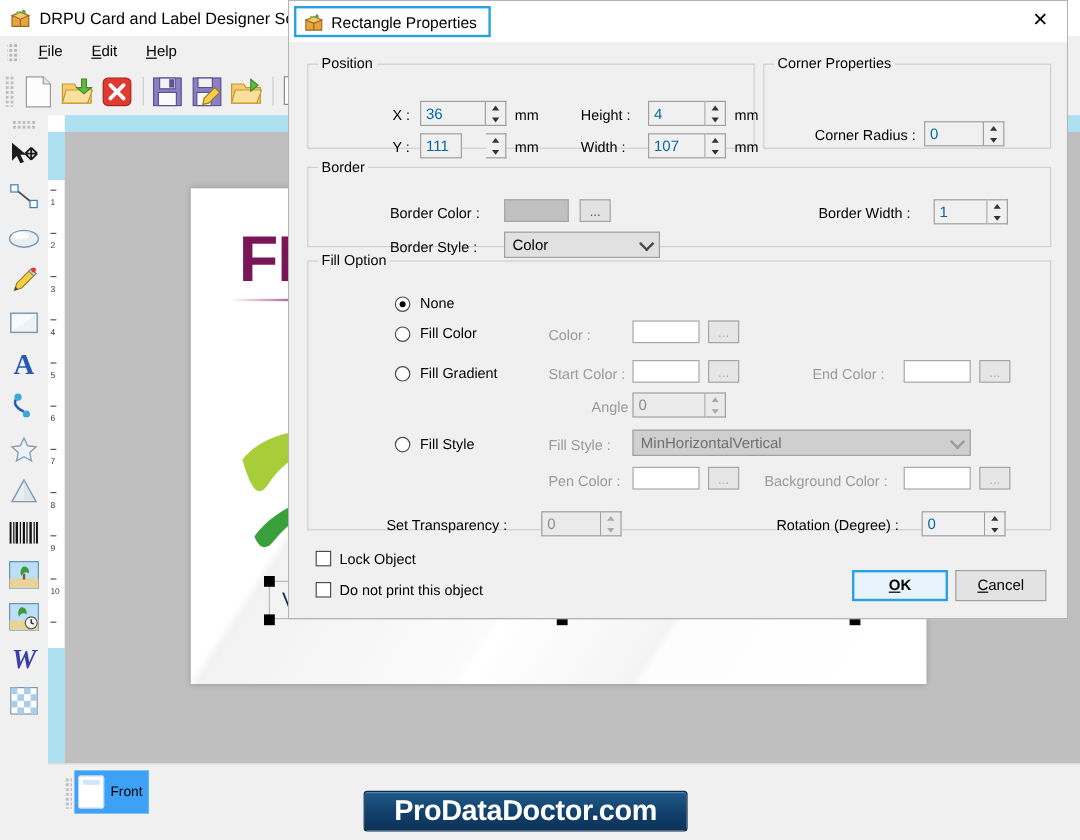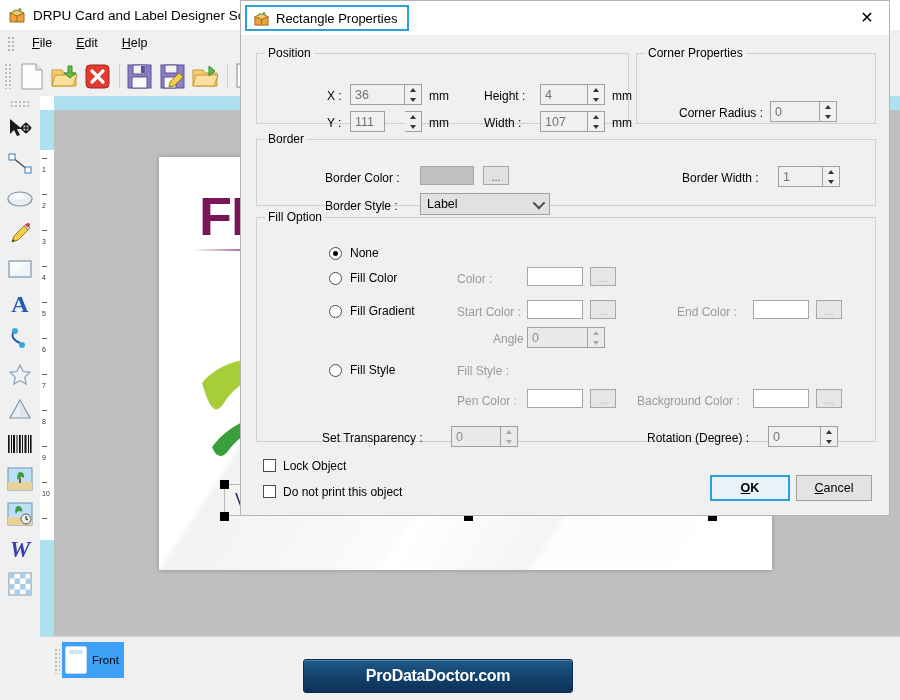--- a/index.html
+++ b/index.html
@@ -106,21 +106,21 @@
   .page-tab .pt-ico { width:22px; height:28px; background:#ffffff;
     border:1px solid #bcd8ef; border-radius:2px; position:relative; }
   .page-tab .pt-ico:after { content:""; position:absolute; left:3px; top:3px;
     right:3px; height:4px; background:#cfe6f7; }
   .page-tab .pt-label { font-size:11.5px; color:#000; margin-left:5px; }
   .watermark { position:absolute; left:303px; top:659px; width:270px; height:34px;
     background:linear-gradient(180deg,#1f5a8a 0%,#12406b 55%,#0c3257 100%);
     border:1px solid #0a2d4d; border-radius:3px;
     display:flex; align-items:center; justify-content:center;
     box-shadow:inset 0 1px 0 rgba(255,255,255,0.25); }
-  .watermark span { color:#ffffff; font-size:16px; font-weight:bold;
+  .watermark span { color:#ffffff; font-size:24px; font-weight:bold;
     font-family:"Liberation Sans", sans-serif; letter-spacing:-0.3px; }
 
   
   .dialog { position:absolute; left:240px; top:0; width:650px; height:516px;
     background:#f0f0f0; border:1px solid #b4b4b4; }
   .dlg-title { position:absolute; left:0; top:0; width:648px; height:34px;
     background:#ffffff; display:flex; align-items:center; }
   .dlg-title-box { margin-left:4px; height:26px; border:2px solid #2b9fe0;
     display:flex; align-items:center; padding:0 10px 0 6px; background:#ffffff; }
   .dlg-title-box .dt-ico { width:17px; height:17px; margin-right:6px; position:relative; }
@@ -133,21 +133,21 @@
 
   fieldset.grp { position:absolute; margin:0; padding:0;
     border:1px solid #cfcfcf; background:transparent; }
   fieldset.grp > legend { font-size:12px; color:#000; margin-left:8px;
     padding:0 3px; }
 
   .lbl { position:absolute; font-size:12px; color:#000; white-space:nowrap; }
   .lbl.dis { color:#9a9a9a; }
 
   .txt { position:absolute; height:21px; background:#f0f0f0;
-    border:1px solid #a0a0a0; font-size:12.5px; color:#737373;
+    border:1px solid #a0a0a0; font-size:12.5px; color:#0369a1;
     padding:1px 2px 0 4px; line-height:18px; }
   .txt.dis { background:#eaeaea; color:#8c8c8c; }
   .spin { position:absolute; width:17px; height:21px; border:1px solid #a0a0a0;
     border-left:none; background:#f0f0f0; }
   .spin .up, .spin .dn { position:absolute; left:0; width:15px; height:9px;
     display:flex; align-items:center; justify-content:center; }
   .spin .up { top:0; } .spin .dn { top:10px; }
   .arw-u { width:0;height:0;border-left:3px solid transparent;
     border-right:3px solid transparent;border-bottom:4px solid #333; }
   .arw-d { width:0;height:0;border-left:3px solid transparent;
@@ -564,21 +564,21 @@
       </fieldset>
 
       <fieldset class="grp" style="left:15px; top:97px; width:620px; height:74px;">
         <legend>Border</legend>
         <span class="lbl" style="left:68px; top:25px;">Border Color :</span>
         <span class="swatch" style="left:163px; top:20px; width:54px; background:#c0c0c0;"></span>
         <span class="ellbtn" style="left:226px; top:20px;">...</span>
 
         <span class="lbl" style="left:68px; top:53px;">Border Style :</span>
         <span class="combo" style="left:163px; top:47px; width:130px;">
-          <span>Label</span>
+          <span>Color</span>
           <i class="chev"></i>
         </span>
 
         <span class="lbl" style="left:425px; top:25px;">Border Width :</span>
         <span class="txt" style="left:521px; top:20px; width:45px;">1</span>
         <span class="spin" style="left:566px; top:20px;">
           <span class="up">
               <i class="arw-u"></i>
             </span>
           <span class="dn">
@@ -615,20 +615,24 @@
               <i class="arw-u"></i>
             </span>
           <span class="dn">
               <i class="arw-d"></i>
             </span>
         </span>
 
         <span class="radio" style="left:72px; top:140px;"></span>
         <span class="lbl" style="left:93px; top:139px;">Fill Style</span>
         <span class="lbl dis" style="left:200px; top:140px;">Fill Style :</span>
+        <span class="combo dis" style="left:270px; top:134px; width:282px;">
+          <span>MinHorizontalVertical</span>
+          <i class="chev"></i>
+        </span>
 
         <span class="lbl dis" style="left:200px; top:170px;">Pen Color :</span>
         <span class="swatch" style="left:270px; top:165px; width:56px; background:#ffffff;"></span>
         <span class="ellbtn dis" style="left:333px; top:165px;">...</span>
         <span class="lbl dis" style="left:380px; top:170px;">Background Color :</span>
         <span class="swatch" style="left:496px; top:165px; width:56px; background:#ffffff;"></span>
         <span class="ellbtn dis" style="left:559px; top:165px;">...</span>
 
         <span class="lbl" style="left:65px; top:207px;">Set Transparency :</span>
         <span class="txt dis" style="left:194px; top:202px; width:50px;">0</span>

